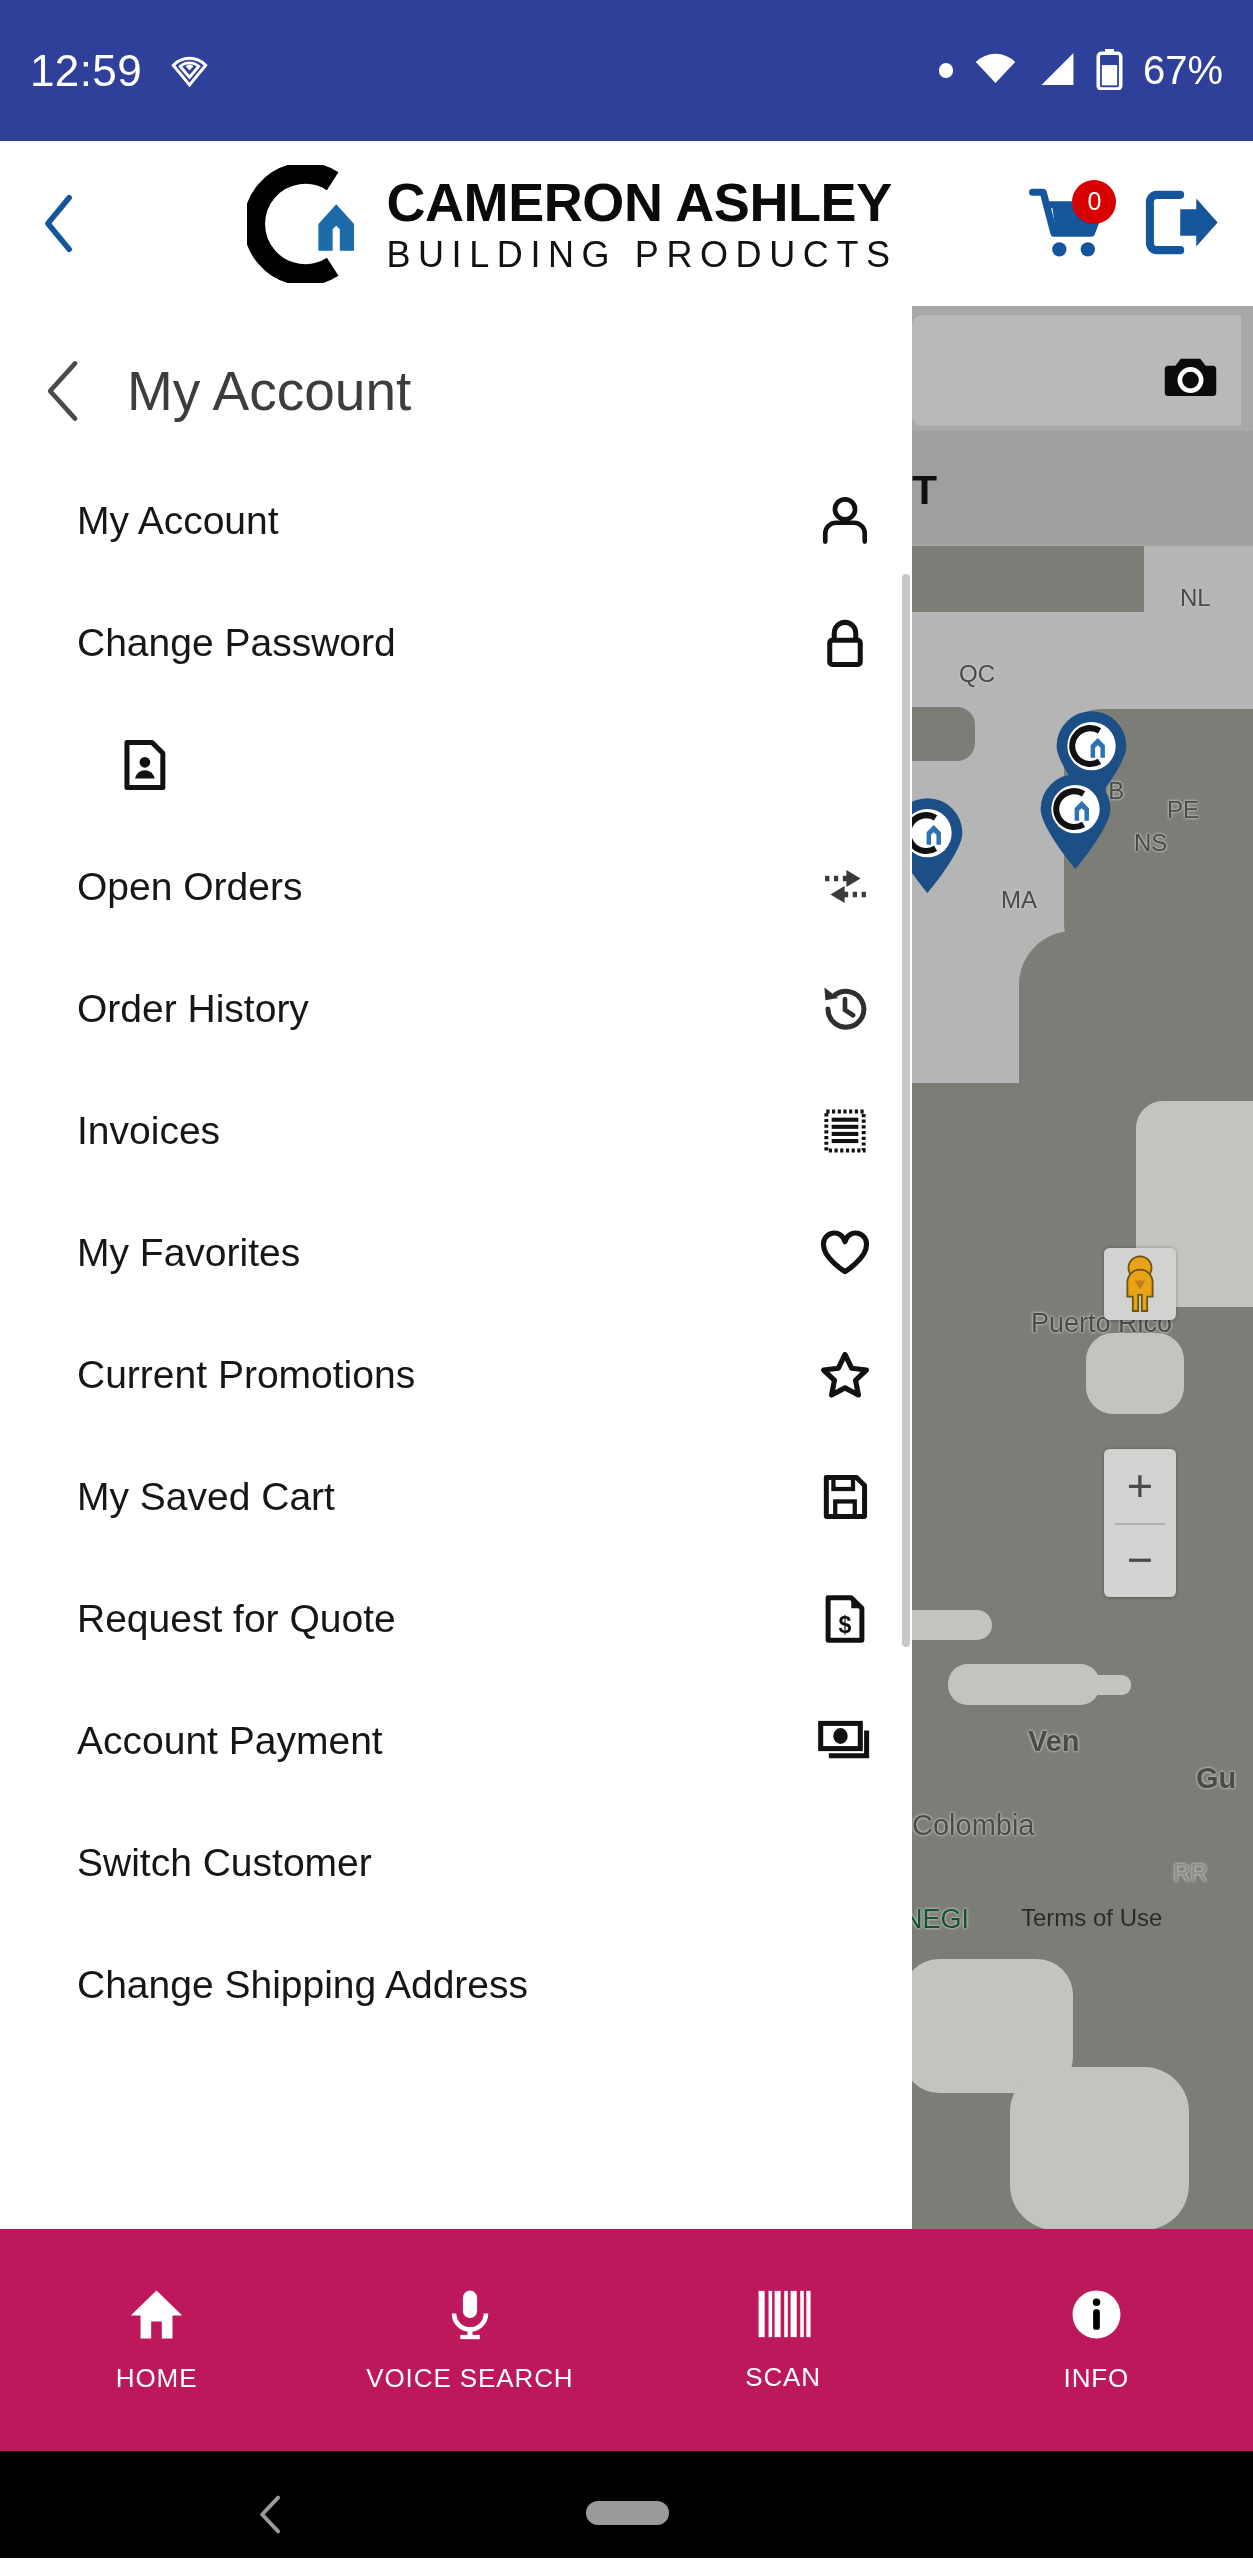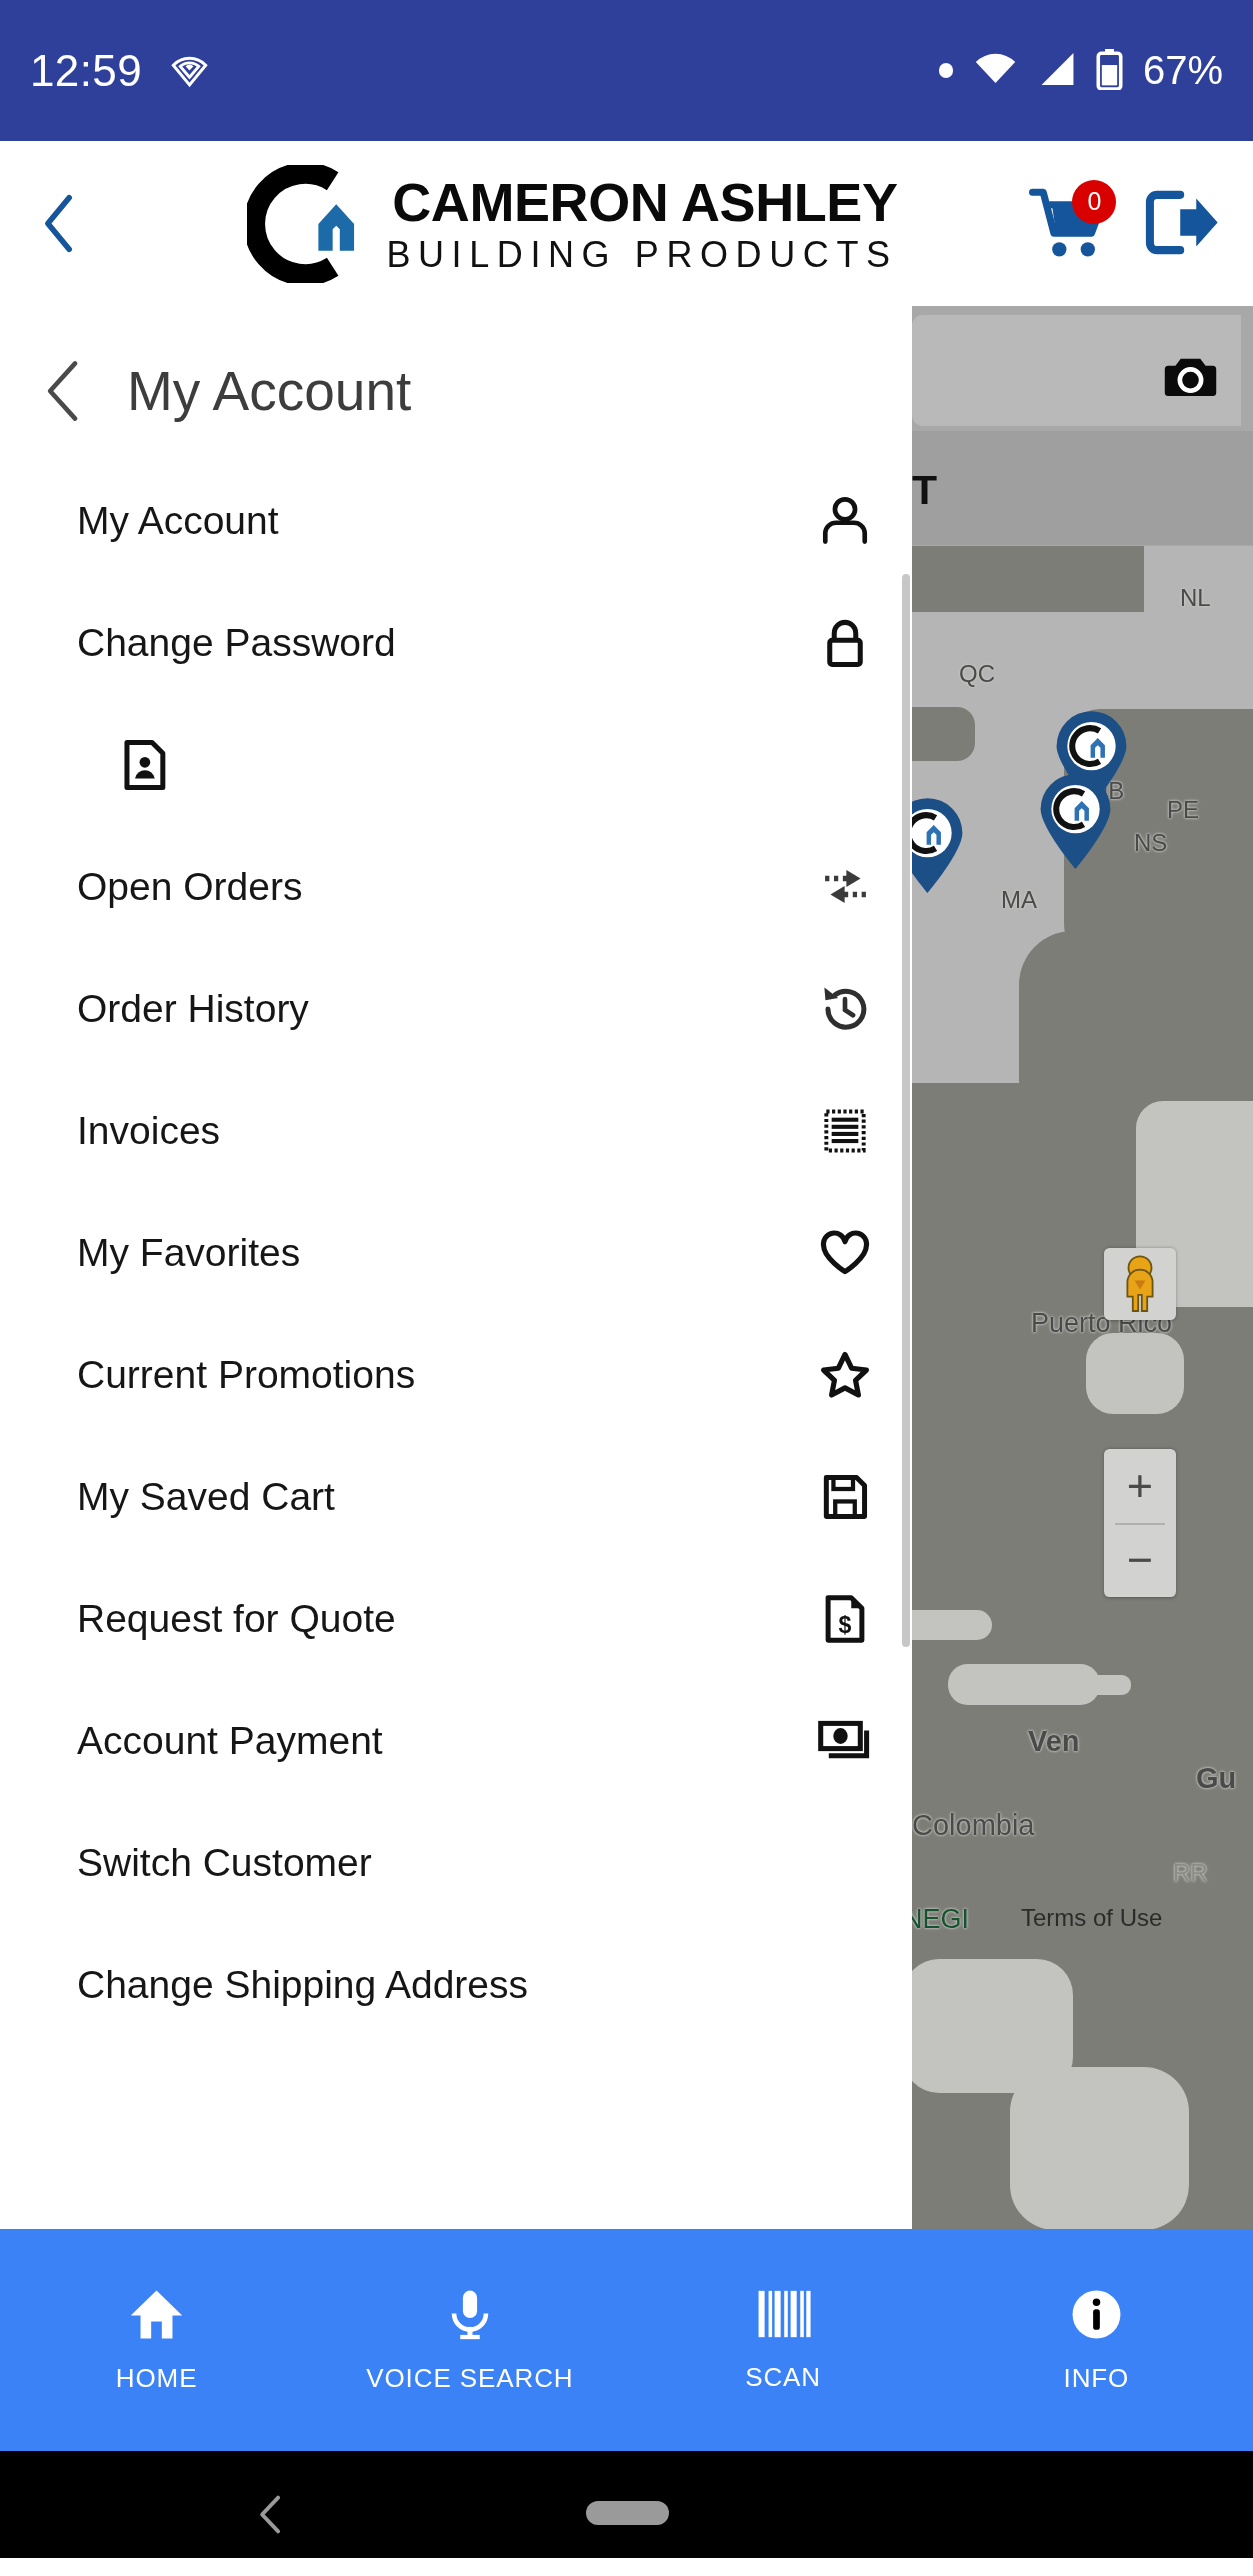--- a/index.html
+++ b/index.html
@@ -15,21 +15,21 @@
   .sb-time{color:#fff;font-size:44px;font-weight:400;letter-spacing:0.4px;}
   .sb-right{display:flex;align-items:center;gap:19.7px;}
   .sb-dot{width:14.3px;height:14.3px;border-radius:50%;background:#fff;}
   .pct{color:#fff;font-size:40px;font-weight:400;}
 
   
   .appheader{position:absolute;left:0;top:141px;width:1253px;height:165px;background:#fff;
     display:flex;align-items:center;z-index:30;}
   .hdr-back{width:116px;display:flex;align-items:center;justify-content:center;}
   .logo-wrap{flex:1;display:flex;align-items:center;justify-content:center;gap:23px;}
-  .logo-text{display:flex;flex-direction:column;line-height:1;text-align:right;}
+  .logo-text{display:flex;flex-direction:column;line-height:1;}
   .logo-l1{font-size:54px;font-weight:bold;color:#0a0a0a;letter-spacing:-0.4px;
     font-family:"Liberation Sans",sans-serif;}
   .logo-l2{font-size:36px;font-weight:400;color:#111;letter-spacing:7.6px;margin-top:8px;}
   .hdr-icons{display:flex;align-items:center;gap:30px;padding-right:30px;position:relative;}
   .cart-wrap{position:relative;width:82px;height:77px;}
   .cart-badge{position:absolute;right:-5.4px;top:-5.4px;width:44px;height:44px;border-radius:50%;
     background:#D90000;color:#fff;font-size:25px;display:flex;align-items:center;justify-content:center;font-weight:400;}
 
   
   .bgarea{position:absolute;left:912px;top:306px;width:341px;height:1923px;overflow:hidden;background:#a8a8a8;}
@@ -57,21 +57,21 @@
   .drawer-head{display:flex;align-items:center;height:134px;padding-top:36px;}
   .dh-back{width:127px;display:flex;align-items:center;justify-content:center;}
   .dh-title{font-size:55px;color:#3d3d3d;font-weight:400;}
   .menu{margin-top:19.7px;}
   .mi{display:flex;align-items:center;height:122px;padding:0 0 0 77px;}
   .mi-label{flex:1;font-size:39px;color:#161616;font-weight:400;}
   .mi-icon{width:134px;display:flex;align-items:center;justify-content:center;}
   .scrollbar{position:absolute;right:1.8px;top:268px;width:8px;height:1073px;background:#c7c7c7;border-radius:4.5px;}
 
   
-  .bottomnav{position:absolute;left:0;top:2229px;width:1253px;height:222px;background:#3b82f6;
+  .bottomnav{position:absolute;left:0;top:2229px;width:1253px;height:222px;background:#be185d;
     display:flex;align-items:center;text-align:center;}
   .bn-item{flex:1;display:flex;flex-direction:column;align-items:center;gap:18px;}
   .bn-label{color:#fff;font-size:26px;letter-spacing:0.9px;}
 
   
   .androidnav{position:absolute;left:0;top:2451px;width:1253px;height:125px;background:#000;}
   .an-back{position:absolute;left:255px;top:43px;}
   .an-pill{position:absolute;left:586px;top:2501px;width:83px;height:24px;background:#9a9a9a;border-radius:12.5px;}
 </style>
 </head>

